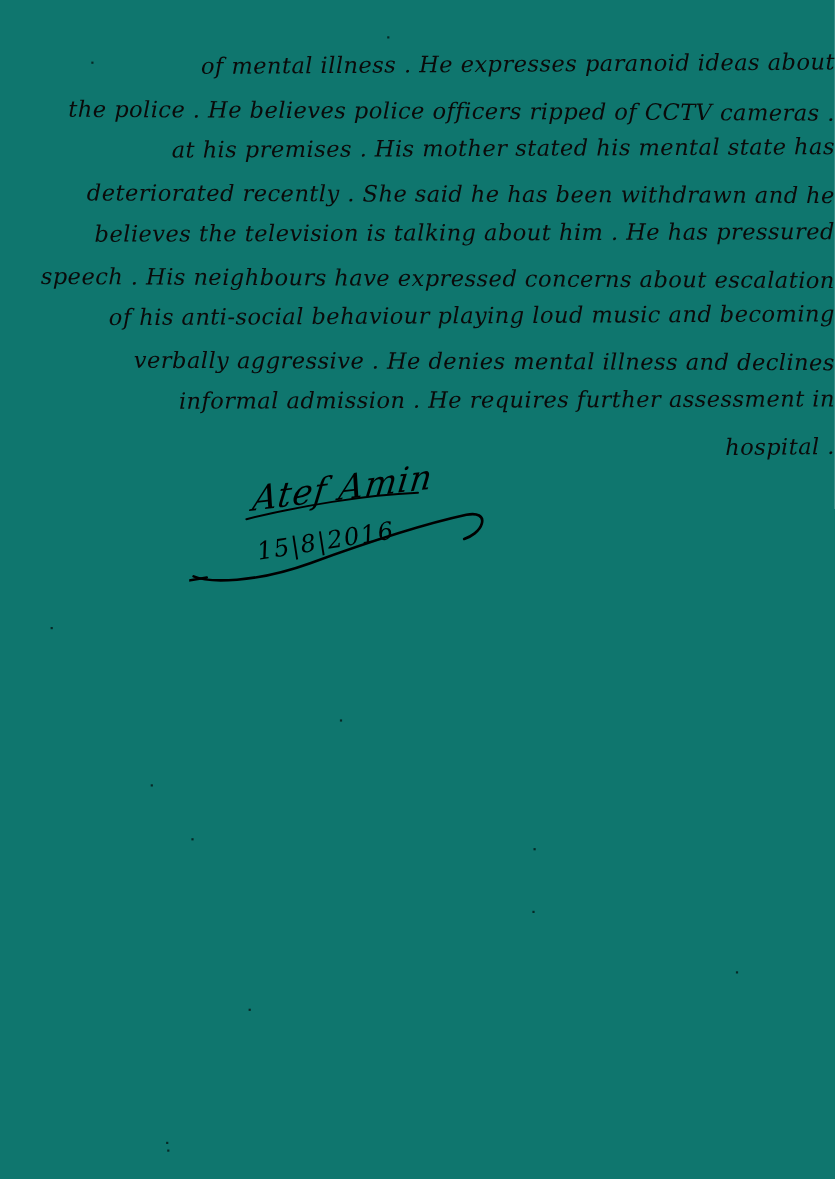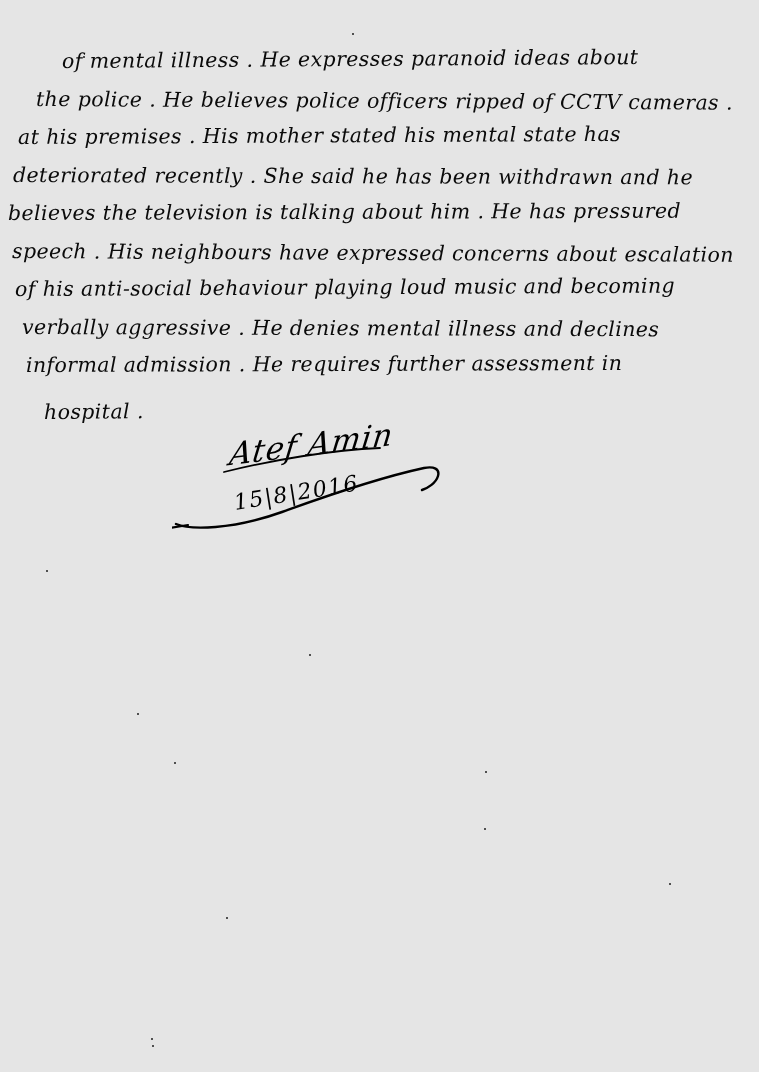--- a/index.html
+++ b/index.html
@@ -4,24 +4,25 @@
 <style>
   html, body {
     margin: 0;
     padding: 0;
     background: #ffffff;
   }
   .page {
     position: relative;
     width: 759px;
     height: 1072px;
-    background: #e5e5e5;
+    background: #0f766e;
     overflow: hidden;
     font-family: "DejaVu Serif", serif;
     color: #0a0a0a;
+    text-align: right;
   }
   .text-block {
     position: absolute;
     top: 42px;
     left: 0;
     width: 759px;
   }
   .line {
     white-space: nowrap;
     font-style: italic;

